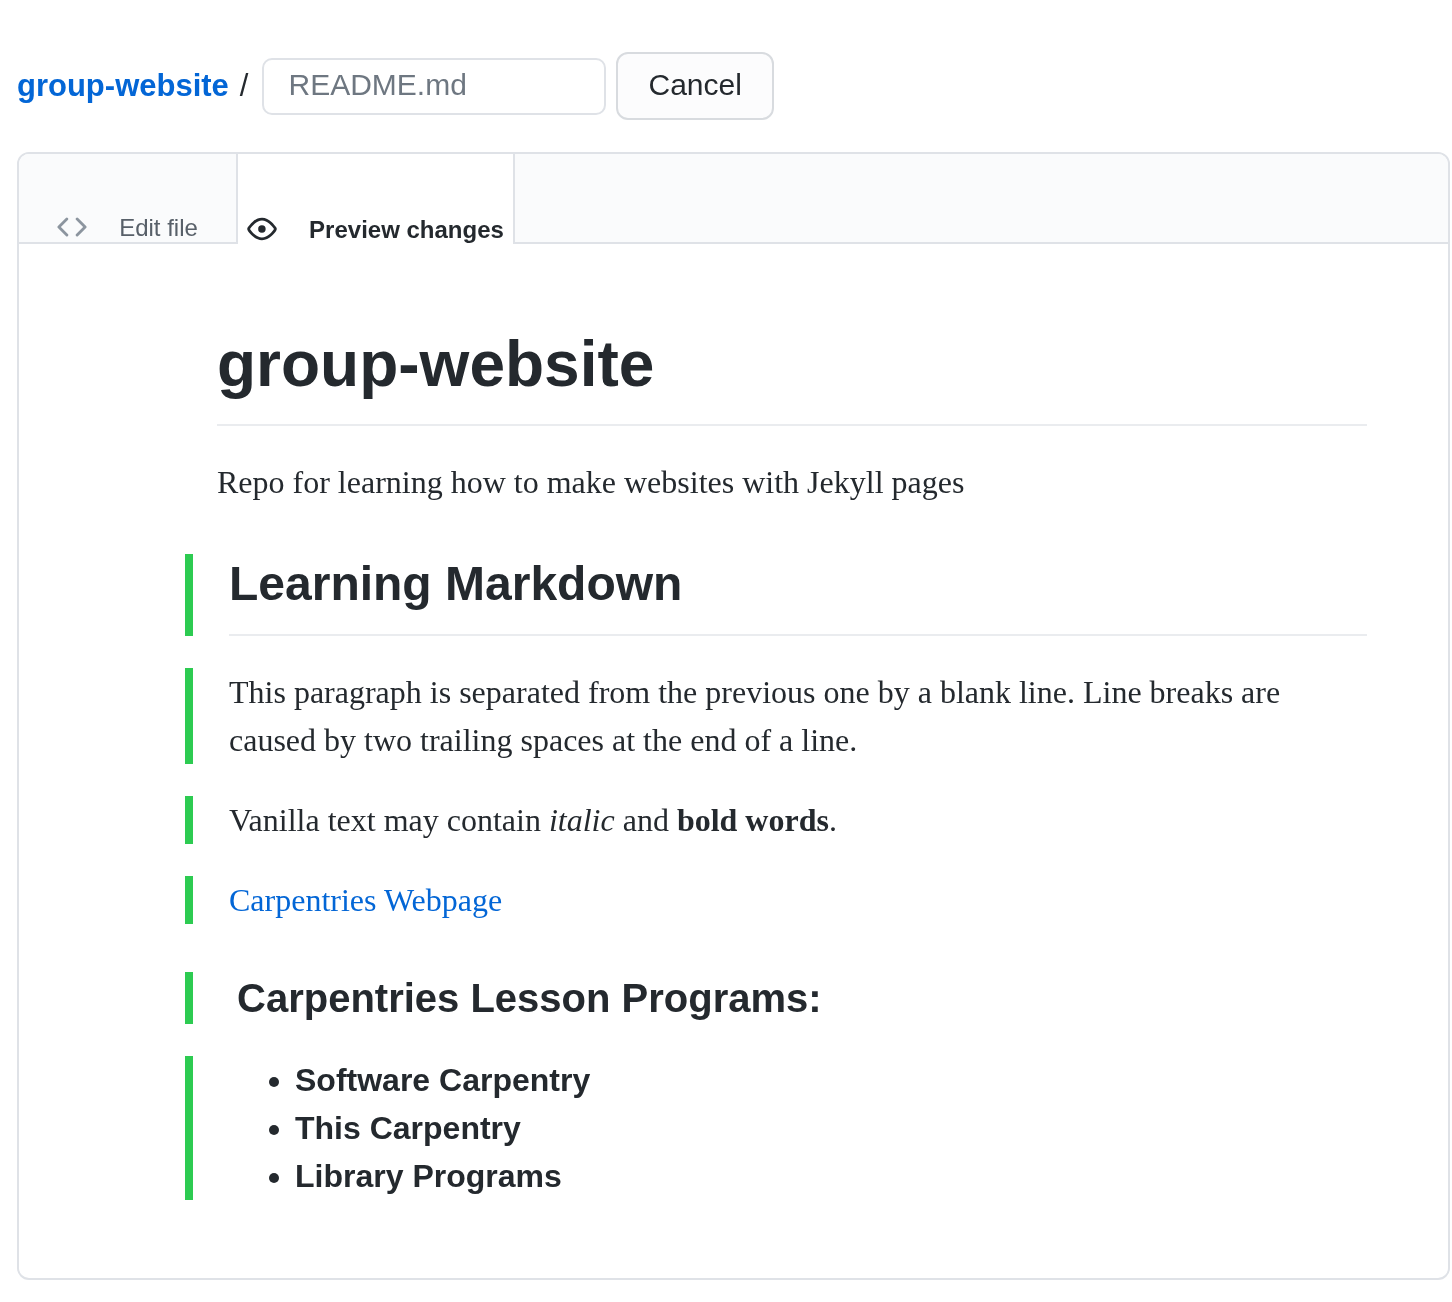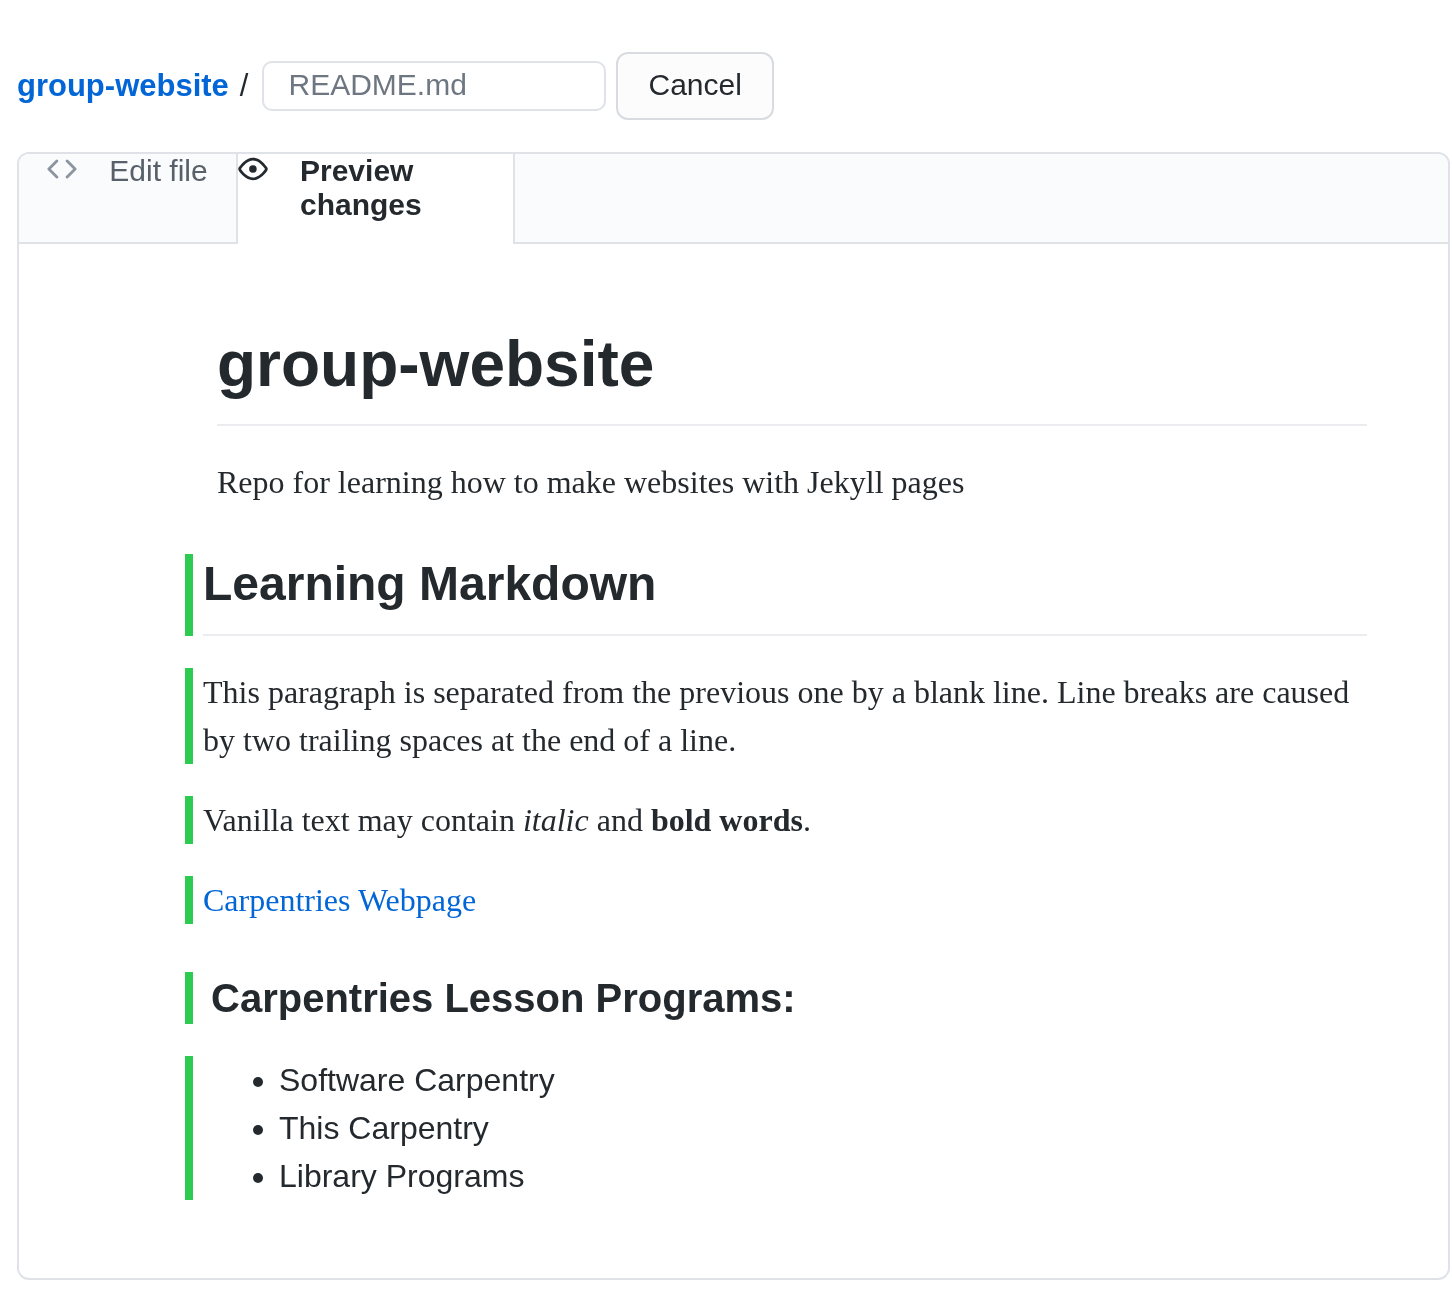--- a/index.html
+++ b/index.html
@@ -30,21 +30,21 @@
     text-decoration: none;
     cursor: pointer;
   }
   .crumb-sep {
     font-size: 31px;
     color: var(--text, #24292e);
     margin: 0 14px 0 11px;
   }
   .filename-input {
     width: 344px;
-    height: 50px;
+    height: 57px;
     border: 2px solid #dfe2e7;
     border-radius: 10px;
     background: #ffffff;
     padding: 0 24px 2px 24px;
     font-family: inherit;
     font-size: 30px;
     color: #6e7781;
     outline: none;
   }
   .cancel-btn {
@@ -73,24 +73,24 @@
     background: #ffffff;
   }
   .tabbar {
     display: flex;
     height: 90px;
     background: var(--tab-bg, #fafbfc);
     border-radius: 10px 10px 0 0;
   }
   .tab {
     display: flex;
-    align-items: flex-start;
+    align-items: flex-end;
     justify-content: center;
     gap: 32px;
-    font-size: 30px;
+    font-size: 24px;
     cursor: pointer;
     height: 100%;
   }
   .tab .icon { display: flex; align-items: center; }
   .tab-edit {
     width: 219px;
     color: #586069;
     background: var(--tab-bg, #fafbfc);
     border-right: 2px solid var(--border, #dfe2e7);
     border-bottom: 2px solid var(--border, #dfe2e7);
@@ -134,31 +134,31 @@
     padding-bottom: 20px;
     border-bottom: 2px solid #eaecef;
   }
   .markdown h3 {
     font-size: 40px;
     line-height: 1.3;
     font-weight: 600;
     margin: 8px;
   }
   .markdown p { margin: 0 0 32px 0; font-family: Liberation Serif, serif; }
-  .markdown ul { margin: 12px; padding-left: 64px; }
+  .markdown ul { margin: 2px; padding-left: 64px; font-weight: bold; }
   .markdown a {
     color: var(--accent-blue, #0366d6);
     text-decoration: none;
     cursor: pointer;
   }
 
   
   .added {
     border-left: 8px solid var(--diff-green, #2dcb51);
-    padding-left: 10px;
+    padding-left: 36px;
     margin: 0 0 32px -32px;
   }
   .added > p, .added > ul { margin-bottom: 0; }
   .mt48 { margin-top: 48px; }
 </style>
 </head>
 <body>
 
 <div class="topbar">
   <a class="repo-link">group-website</a>

